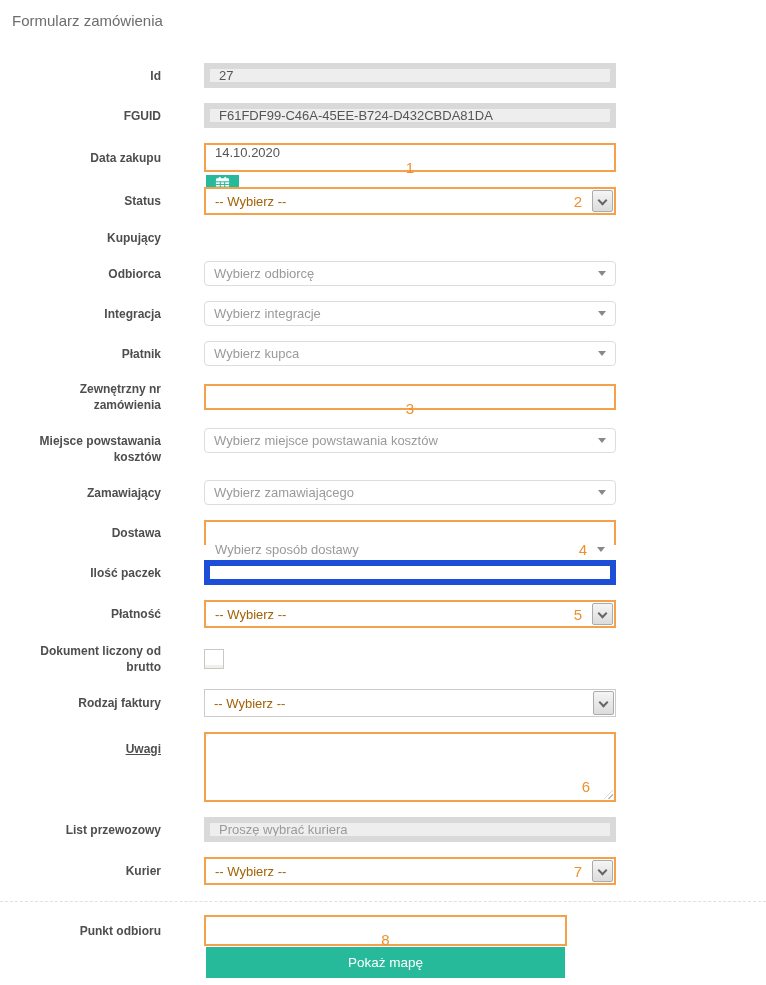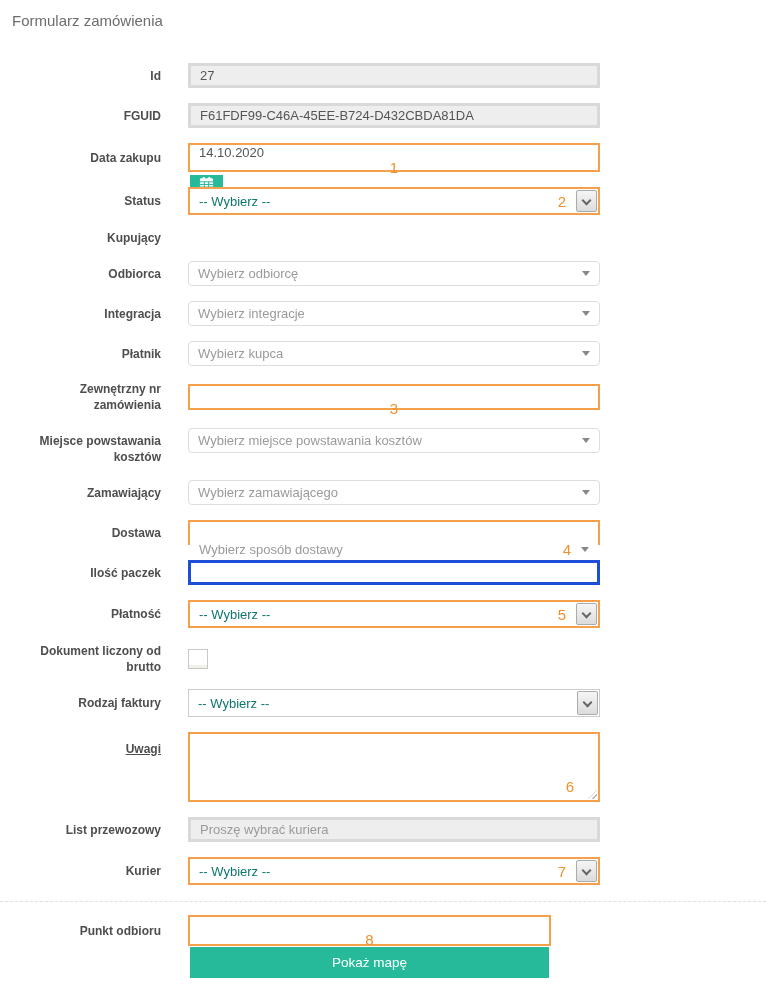--- a/index.html
+++ b/index.html
@@ -3,33 +3,33 @@
 <meta charset="utf-8">
 <style>
   html,body { margin:0; padding:0; background:#fff; }
   .page {
     width:766px; height:985px; box-sizing:border-box;
     padding:10px; background:#fff; overflow:hidden;
     font-family:"Liberation Sans", sans-serif;
   }
   .title { font-size:15px; font-weight:400; color:#6d6d6d; margin:2px 0 34px 2px; }
 
-  .row { display:flex; align-items:center; margin-bottom:15px; }
+  .row { display:flex; align-items:center; margin-bottom:15px;gap:16px; }
   .row.top { align-items:flex-start; }
   .row.top .lbl { padding-top:5px; }
   .lbl {
     width:151px; flex:none; text-align:right;
     font-size:12px; font-weight:bold; color:#4e4e4e; line-height:16px;
   }
   .ctl { margin-left:27px; width:412px; flex:none; position:relative; }
 
   
   .input {
     box-sizing:border-box; width:100%; height:25px;
-    border:3px solid #1d4ed8; padding:0 9px;
+    border:6px solid #1d4ed8; padding:0 9px;
     font-size:13px; color:#555; font-family:inherit;
     background:#fff; outline:none; border-radius:0; display:block;
   }
   .input::placeholder { color:#9a9a9a; opacity:1; }
   .input.readonly { background:#eee; border-color:#d9d9d9; }
 
   
   .s2 {
     box-sizing:border-box; height:25px; border:1px solid #ddd; border-radius:4px;
     background:#fff; display:flex; align-items:center; padding:0 9px; cursor:pointer;
@@ -62,21 +62,21 @@
     font-size:13px; cursor:pointer; display:flex; align-items:center; justify-content:center;
   }
   .btn-icon { width:33px; flex:none; }
   .btn-text { padding:8px 13px; flex:none; font-size:13.5px; }
 
   
   .sel {
     box-sizing:border-box; height:28px; border:1px solid #ccc; background:#fff;
     display:flex; align-items:center; padding-left:9px; cursor:pointer;
   }
-  .sel-value { flex:1; font-size:13px; color:#0f766e; white-space:nowrap; }
+  .sel-value { flex:1; font-size:13px; color:#a16207; white-space:nowrap; }
   .sel-btn {
     width:19px; align-self:stretch; margin:1px; flex:none;
     background:linear-gradient(#f5f5f5,#dcdcdc);
     border:1px solid #ababab; border-radius:2px;
     display:flex; align-items:center; justify-content:center;
   }
   .chev {
     width:5px; height:5px; border-right:2px solid #666; border-bottom:2px solid #666;
     transform:rotate(45deg); margin-top:-2px;
   }

